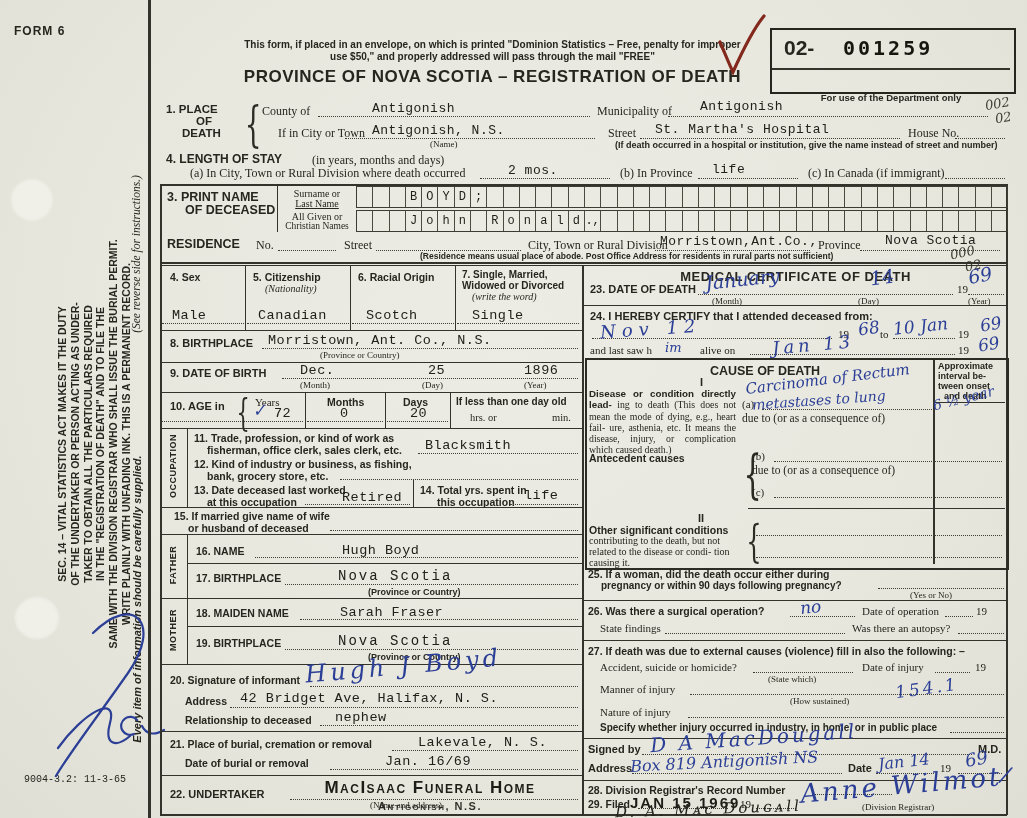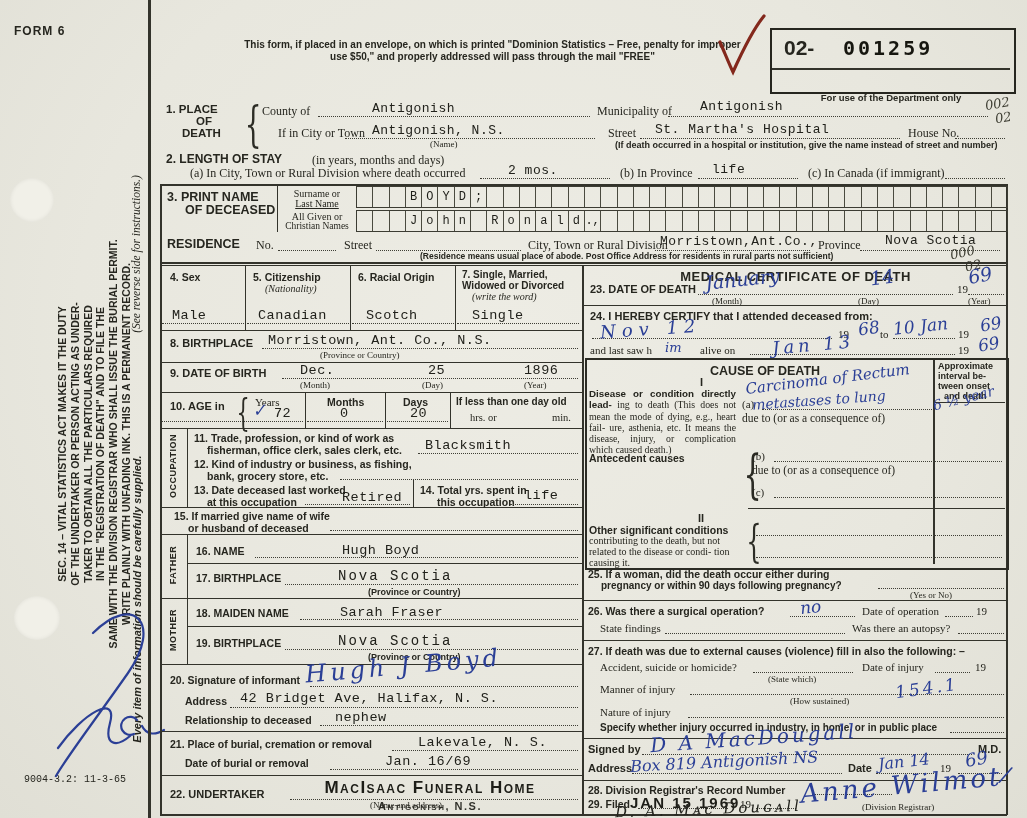--- a/index.html
+++ b/index.html
@@ -45,20 +45,21 @@
   <div class="abs" style="left:24px;top:774px;font-family:'Liberation Mono',monospace;font-size:10px;">9004-3.2: 11-3-65</div>
 
   <svg class="abs" style="left:38px;top:598px;" width="140" height="190" viewBox="0 0 140 190">
     <path d="M55 35 C 95 -5, 125 25, 90 75 C 60 118, 28 160, 18 178 M 20 150 C 45 115, 80 95, 72 125 C 66 147, 78 150, 92 138 M 96 136 a 9 9 0 1 1 3 -14 M 104 128 c 4 8, 12 10, 22 4" stroke="#2b3f96" stroke-width="2.2" fill="none" stroke-linecap="round"></path>
   </svg>
 
   <div class="vl" style="left:148px;top:0;height:818px;width:2.5px;"></div>
 
   <div class="abs bs" style="left:165px;top:39px;width:655px;text-align:center;font-size:10px;">This form, if placed in an envelope, on which is printed "Dominion Statistics – Free, penalty for improper</div>
   <div class="abs bs" style="left:165px;top:51px;width:655px;text-align:center;font-size:10px;">use $50," and properly addressed will pass through the mail "FREE"</div>
+  <div class="abs bs" style="left:165px;top:67px;width:655px;text-align:center;font-size:17px;letter-spacing:.5px;">PROVINCE OF NOVA SCOTIA – REGISTRATION OF DEATH</div>
 
   <svg class="abs" style="left:712px;top:14px;" width="58" height="66" viewBox="0 0 58 66">
     <path d="M8 28 C 14 42, 18 52, 21 58 C 30 38, 42 14, 52 2" stroke="#83281c" stroke-width="3.2" fill="none" stroke-linecap="round"></path>
   </svg>
   <div class="abs" style="left:770px;top:28px;width:242px;height:62px;border:2.5px solid #26261f;"></div>
   <div class="hl" style="left:772px;top:68px;width:238px;height:1.5px;"></div>
   <div class="abs bs" style="left:784px;top:36px;font-size:21px;">02-</div>
   <div class="abs" style="left:843px;top:36px;font-family:'DejaVu Sans Mono',monospace;font-weight:bold;font-size:20px;letter-spacing:3px;color:#16160f;">001259</div>
   <div class="abs bs" style="left:770px;top:92px;width:242px;text-align:center;font-size:9.5px;">For use of the Department only</div>
 
@@ -80,21 +81,21 @@
   <div class="dots" style="left:345px;top:138px;width:250px;"></div>
   <div class="abs tw" style="left:372px;top:123px;font-size:13px;">Antigonish, N.S.</div>
   <div class="abs ser cap" style="left:430px;top:139px;">(Name)</div>
   <div class="abs ser" style="left:608px;top:126px;font-size:12px;">Street</div>
   <div class="dots" style="left:640px;top:138px;width:260px;"></div>
   <div class="abs tw" style="left:655px;top:122px;font-size:13px;">St. Martha's Hospital</div>
   <div class="abs ser" style="left:908px;top:126px;font-size:12px;">House No.</div>
   <div class="dots" style="left:955px;top:138px;width:50px;"></div>
   <div class="abs bs" style="left:615px;top:140px;font-size:9px;">(If death occurred in a hospital or institution, give the name instead of street and number)</div>
 
-  <div class="abs bs" style="left:166px;top:152px;font-size:12px;">2. LENGTH OF STAY</div>
+  <div class="abs bs" style="left:166px;top:152px;font-size:12px;">4. LENGTH OF STAY</div>
   <div class="abs ser" style="left:312px;top:153px;font-size:12px;">(in years, months and days)</div>
   <div class="abs ser" style="left:190px;top:166px;font-size:12px;">(a) In City, Town or Rural Division where death occurred</div>
   <div class="dots" style="left:480px;top:178px;width:130px;"></div>
   <div class="abs tw" style="left:508px;top:163px;font-size:13px;">2 mos.</div>
   <div class="abs ser" style="left:620px;top:166px;font-size:12px;">(b) In Province</div>
   <div class="dots" style="left:698px;top:178px;width:100px;"></div>
   <div class="abs tw" style="left:712px;top:162px;font-size:13px;">life</div>
   <div class="abs ser" style="left:808px;top:166px;font-size:12px;">(c) In Canada (if immigrant)</div>
   <div class="dots" style="left:945px;top:178px;width:60px;"></div>
 

